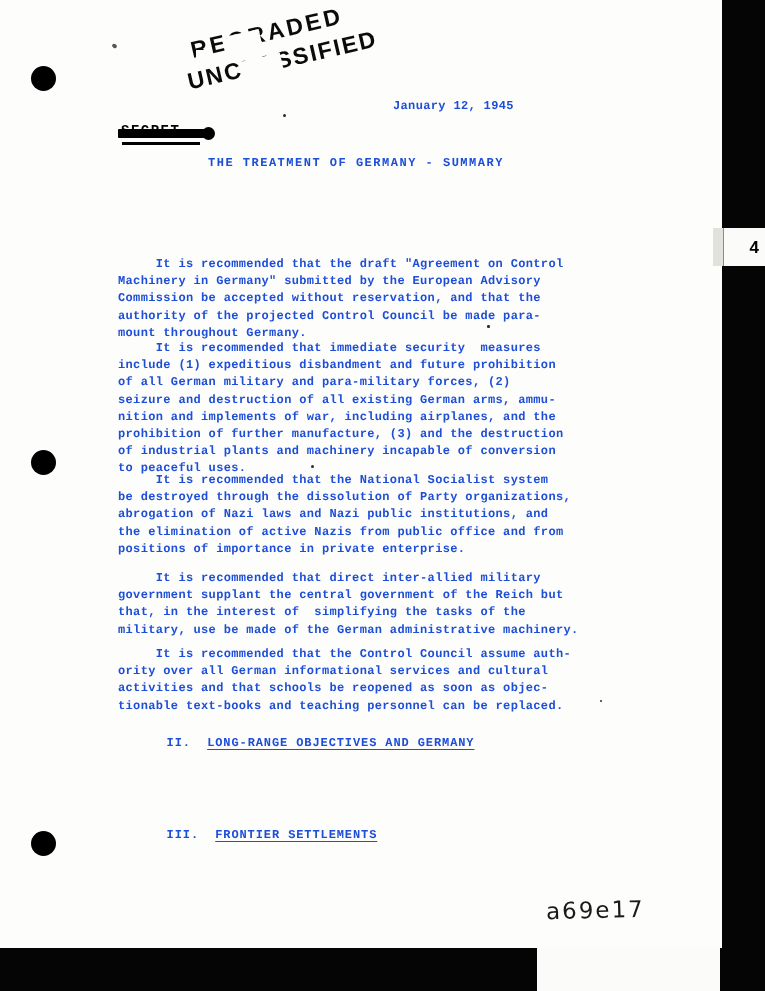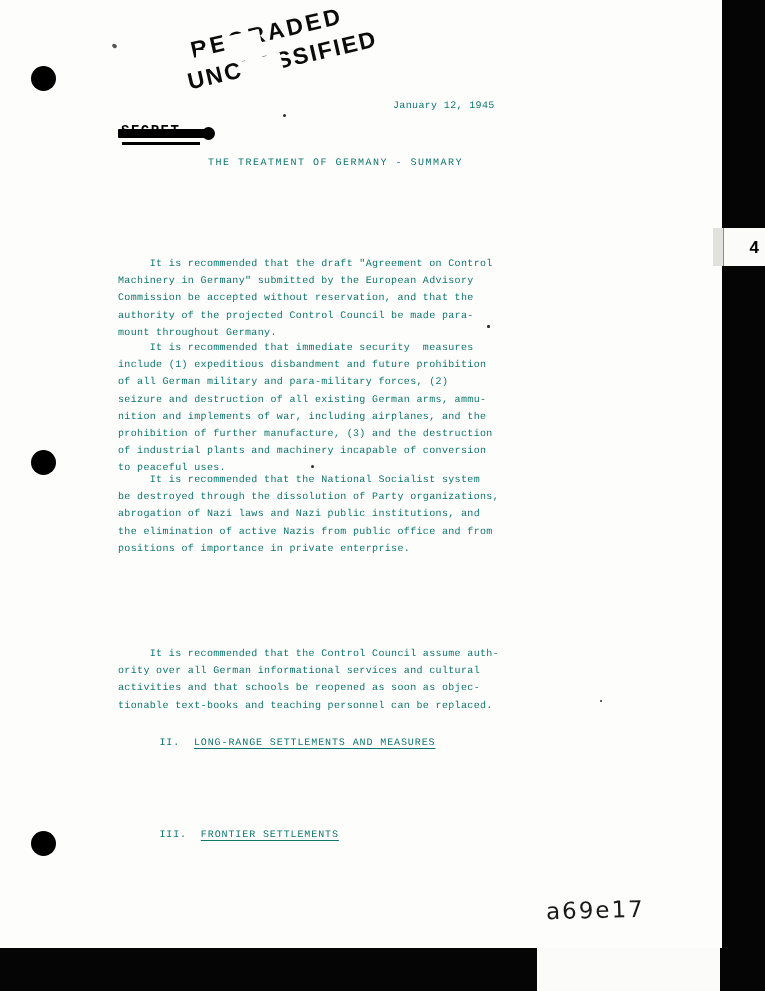--- a/index.html
+++ b/index.html
@@ -100,27 +100,27 @@
     border-radius: 50%;
     background: #000;
   }
   .punch.p1 { top: 66px; }
   .punch.p2 { top: 450px; }
   .punch.p3 { top: 831px; }
 
   
   .typed {
     position: absolute;
-    color: #0f766e;
+    color: #1d4ed8;
     font-family: "Liberation Mono", "DejaVu Sans Mono", monospace;
-    font-size: 10px;
+    font-size: 12px;
     line-height: 17.2px;
     letter-spacing: 0.35px;
     white-space: pre;
-    font-weight: normal;
+    font-weight: bold;
     text-rendering: geometricPrecision;
   }
 
   .date-line {
     left: 393px;
     top: 98px;
   }
 
   .doc-title {
     left: 208px;
@@ -316,27 +316,31 @@
 seizure and destruction of all existing German arms, ammu-
 nition and implements of war, including airplanes, and the
 prohibition of further manufacture, (3) and the destruction
 of industrial plants and machinery incapable of conversion
 to peaceful uses.</div>
     <div class="typed para" id="p3">     It is recommended that the National Socialist system
 be destroyed through the dissolution of Party organizations,
 abrogation of Nazi laws and Nazi public institutions, and
 the elimination of active Nazis from public office and from
 positions of importance in private enterprise.</div>
+    <div class="typed para" id="p4">     It is recommended that direct inter-allied military
+government supplant the central government of the Reich but
+that, in the interest of  simplifying the tasks of the
+military, use be made of the German administrative machinery.</div>
     <div class="typed para" id="p5">     It is recommended that the Control Council assume auth-
 ority over all German informational services and cultural
 activities and that schools be reopened as soon as objec-
 tionable text-books and teaching personnel can be replaced.</div>
 
     <div class="typed sec-head" id="sec2">
-      <span class="sec-num">II.</span><span>  </span><span class="sec-underline">LONG-RANGE SETTLEMENTS AND MEASURES</span>
+      <span class="sec-num">II.</span><span>  </span><span class="sec-underline">LONG-RANGE OBJECTIVES AND GERMANY</span>
     </div>
 
 
     <div class="typed sec-head" id="sec3">
       <span class="sec-num">III.</span><span>  </span><span class="sec-underline">FRONTIER SETTLEMENTS</span>
     </div>
 
 
     <div id="handwriting">a69e17</div>
 

